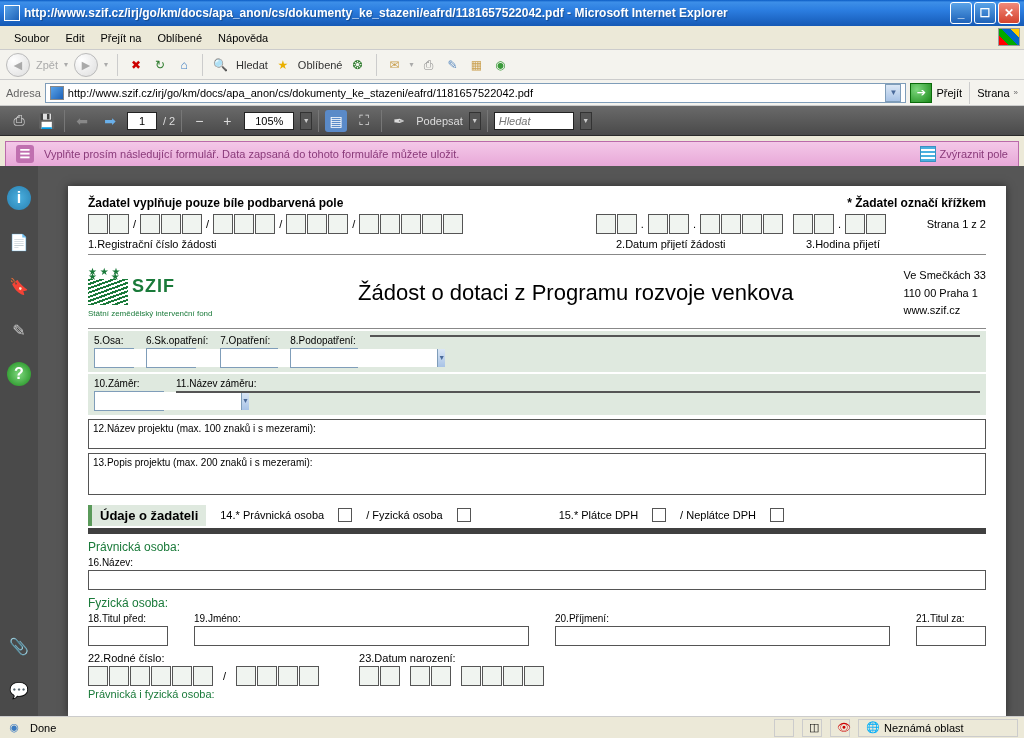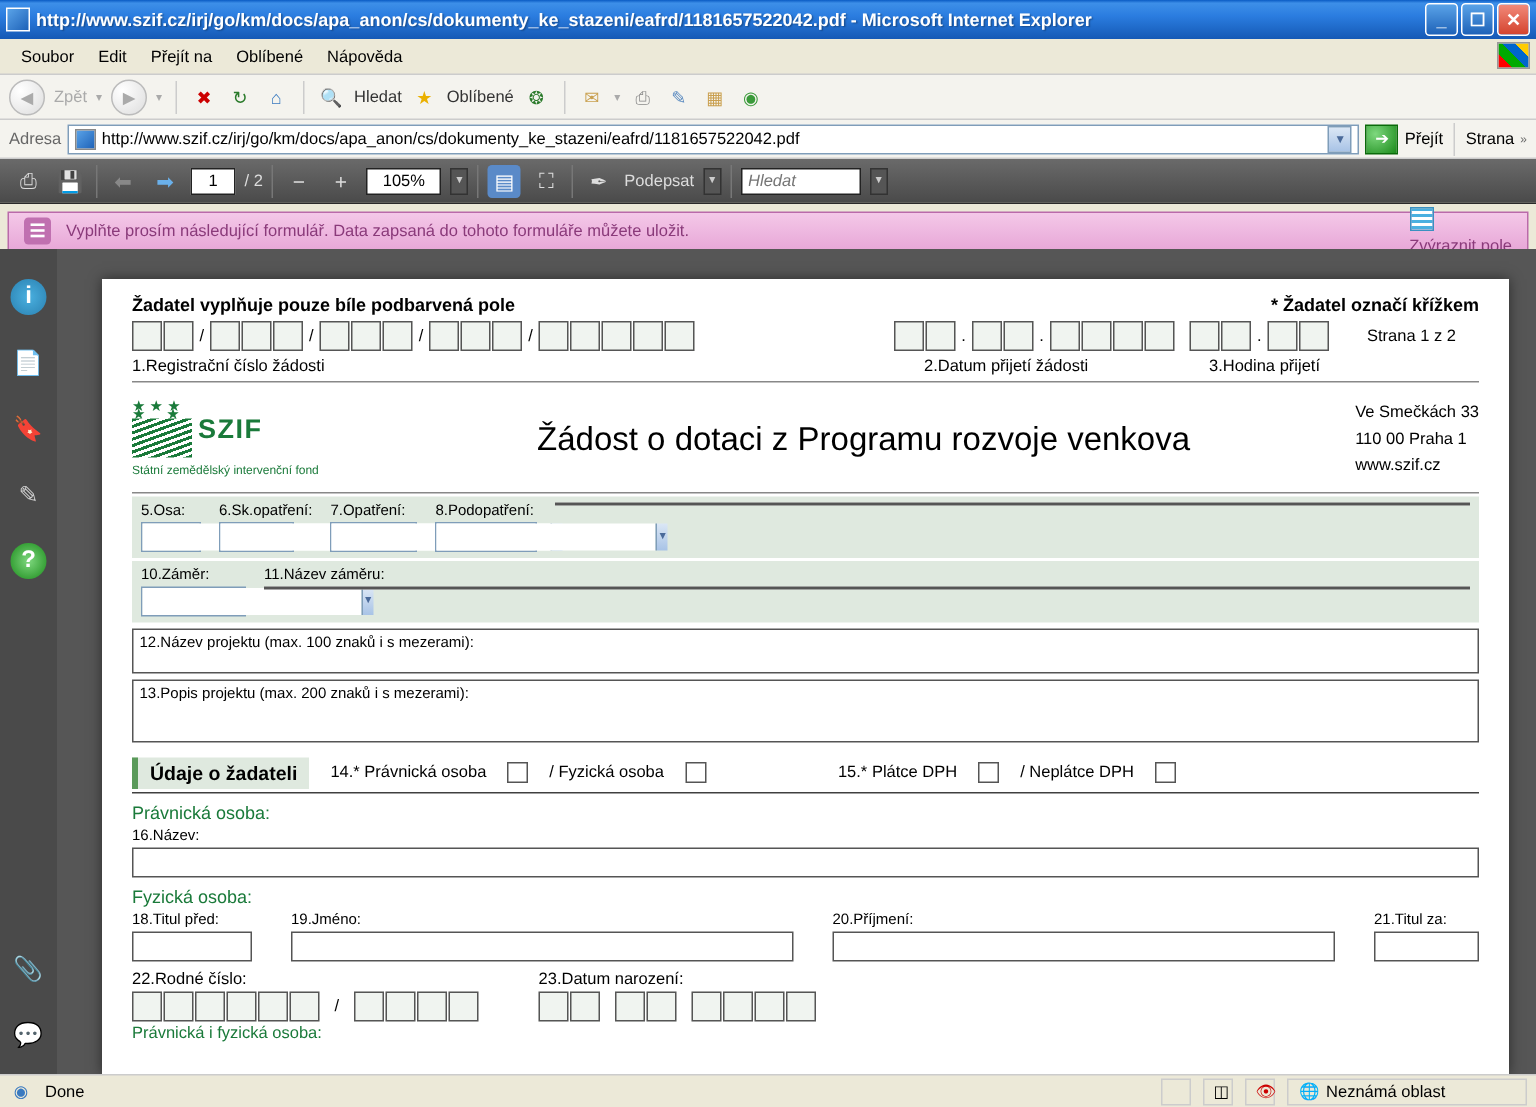--- a/index.html
+++ b/index.html
@@ -40,21 +40,21 @@
 .pdfzoom { width:50px; height:18px; background:#fff; border:1px solid #222; text-align:center; font-size:11px; }
 .pdfsep { width:1px; height:22px; background:#777; }
 .pdfdrop { width:12px; height:18px; background:#555; border:1px solid #333; display:flex; align-items:center; justify-content:center; font-size:7px; color:#ccc; }
 .pdfsearch { width:80px; height:18px; background:#fff; border:1px solid #222; padding:0 4px; color:#999; font-style:italic; font-size:11px; }
 .pdftxt { color:#ddd; font-size:11px; }
 
 
 .infobar { height:26px; background:linear-gradient(#f4c8e8,#e8a8d8); border:1px solid #ba6aaa; display:flex; align-items:center; padding:0 10px; gap:10px; margin:5px; }
 .infobar .ico { width:18px; height:18px; background:#c070b0; color:#fff; border-radius:3px; display:flex; align-items:center; justify-content:center; font-size:12px; font-weight:bold; }
 .infobar .txt { flex:1; color:#8a3a7a; }
-.infobar .hl { display:flex; gap:4px; color:#8a3a7a;flex-direction:column; }
+.infobar .hl { display:flex; align-items:center; gap:4px; color:#8a3a7a; }
 .infobar .hlico { width:16px; height:16px; background:repeating-linear-gradient(#4ab0e0 0 2px,#fff 2px 4px); border:1px solid #3a90c0; }
 
 
 .contentwrap { position:absolute; top:166px; bottom:22px; left:0; right:0; background:#565656; display:flex; }
 .sidebar { width:38px; background:#4a4a4a; display:flex; flex-direction:column; align-items:center; gap:20px; padding-top:20px; }
 .sbicon { width:24px; height:24px; color:#ccc; display:flex; align-items:center; justify-content:center; font-size:16px; border-radius:3px; }
 .sbicon.blue { background:radial-gradient(#4ab0e0,#2a80b0); border-radius:50%; color:#fff; font-weight:bold; }
 .sbicon.green { background:radial-gradient(#7ed87e,#1a8a1a); border-radius:50%; color:#fff; font-weight:bold; }
 .pdfpagewrap { flex:1; overflow:hidden; padding:20px 18px 0 30px; }
 
@@ -81,21 +81,21 @@
 
 .formrow { background:#dfe9df; padding:4px 6px; margin-top:2px; display:flex; gap:12px; font-size:10px; align-items:flex-start; }
 .formfield { display:flex; flex-direction:column; gap:2px; }
 .formfield label { font-size:10px; white-space:nowrap; }
 .combo2 { height:20px; border:1px solid #7f9db9; background:#fff; display:flex; }
 .combo2 input { border:0; flex:1; padding:0 2px; font-size:11px; }
 .combo2 .db { width:16px; background:linear-gradient(#dbe7f5,#a8c3e6); border-left:1px solid #7f9db9; display:flex; align-items:center; justify-content:center; font-size:7px; color:#4a6a9a; }
 .txtfield { height:20px; border:1px solid #555; background:#fff; flex:1; }
 .txtbox { border:1px solid #555; background:#fff; padding:3px 4px; font-size:10px; margin-top:4px; }
 
-.section { display:flex; align-items:center; gap:14px; margin-top:10px; border-bottom:1px solid #404040; padding-bottom:2px; }
+.section { display:flex; align-items:center; gap:14px; margin-top:10px; border-bottom:6px solid #404040; padding-bottom:2px; }
 .sectiontitle { background:#dfe9df; border-left:4px solid #5a9a5a; padding:3px 8px; font-weight:bold; font-size:13px; }
 .chk { width:14px; height:14px; border:1px solid #555; background:#fff; display:inline-block; vertical-align:middle; }
 
 .subsec { margin-top:6px; }
 .subsec .grouptitle { color:#1a7a3a; font-size:12px; margin-bottom:3px; }
 .fieldsrow { display:flex; gap:26px; }
 .fieldcol { display:flex; flex-direction:column; gap:2px; }
 .fieldcol label { font-size:10px; }
 .inputline { height:20px; border:1px solid #555; background:#fff; }
 
@@ -265,21 +265,21 @@
         <div style="display:flex;align-items:center;gap:4px">
           <div class="boxgroup">
               <span class="box"></span>
               <span class="box"></span>
             </div>.
           <div class="boxgroup">
               <span class="box"></span>
               <span class="box"></span>
             </div>
         </div>
-        <div style="width:90px;text-align:center"><span>Strana 1 z 2</span></div>
+        <div style="width:90px;text-align:right"><span>Strana 1 z 2</span></div>
       </div>
       <div class="lblrow">
         <span style="flex:1">1.Registrační číslo žádosti</span>
         <span style="width:190px">2.Datum přijetí žádosti</span>
         <span style="width:180px">3.Hodina přijetí</span>
       </div>
       <div class="hr"></div>
 
       <div class="header">
         <div class="logo">

